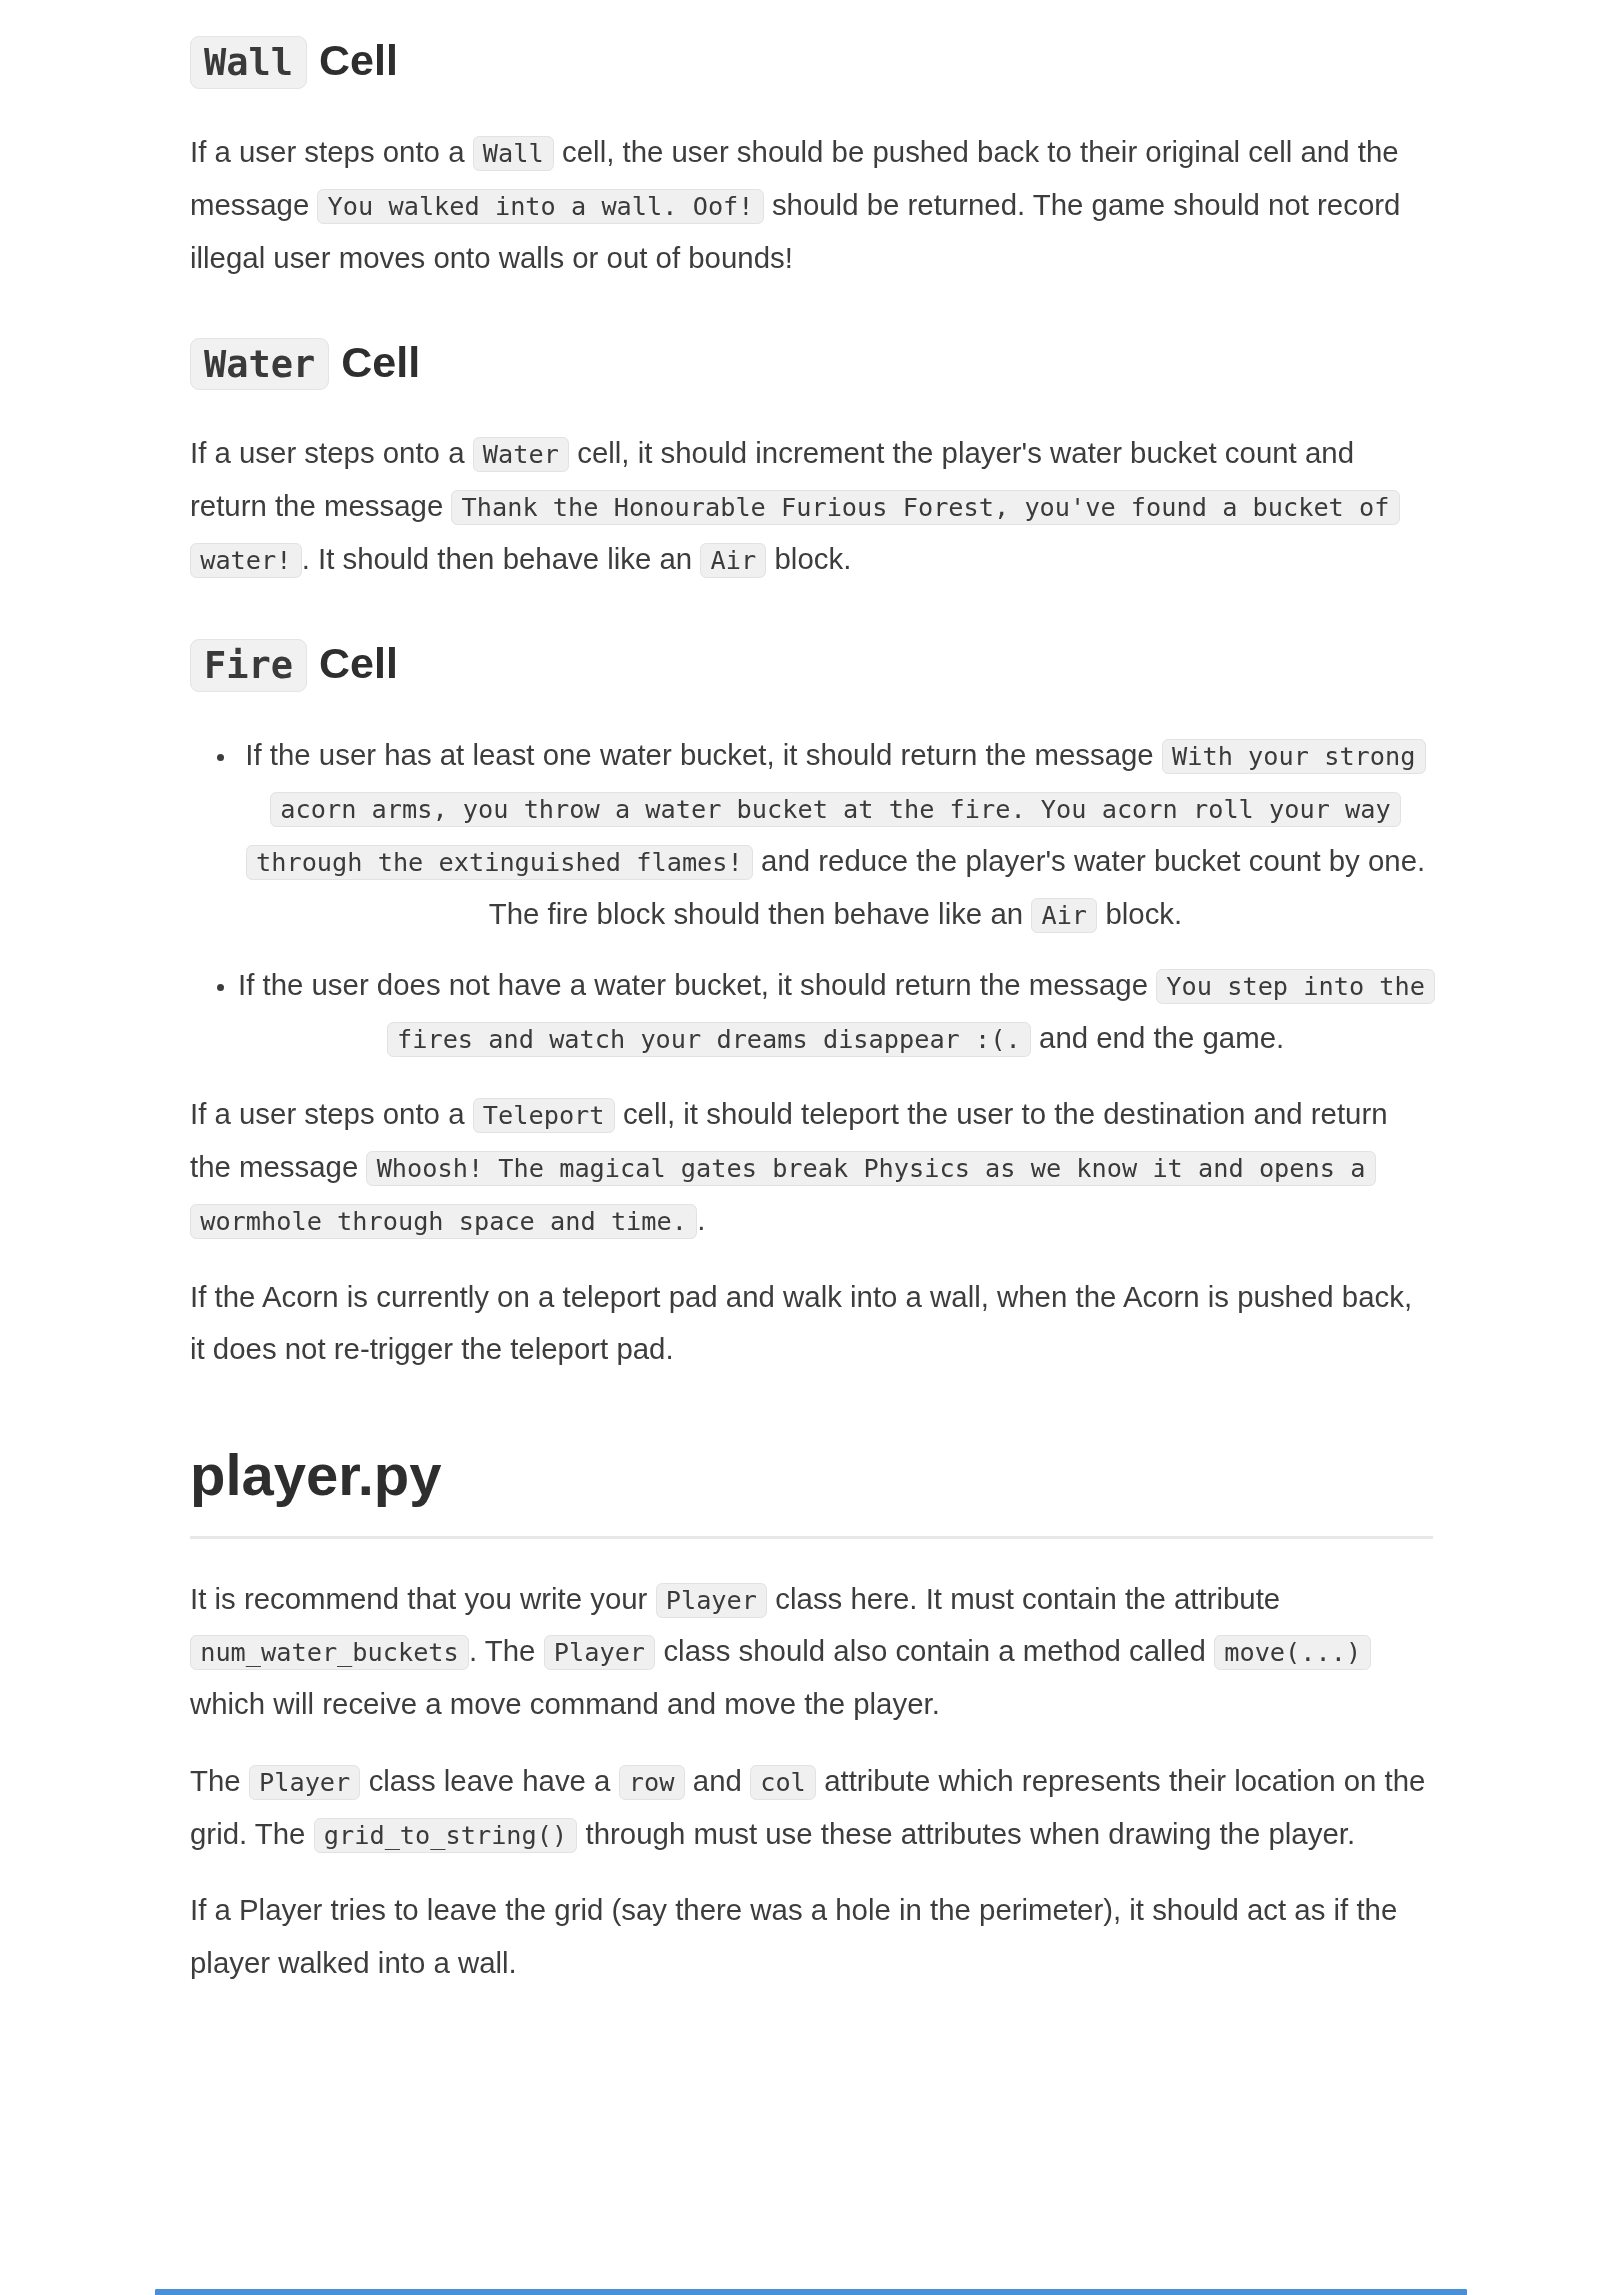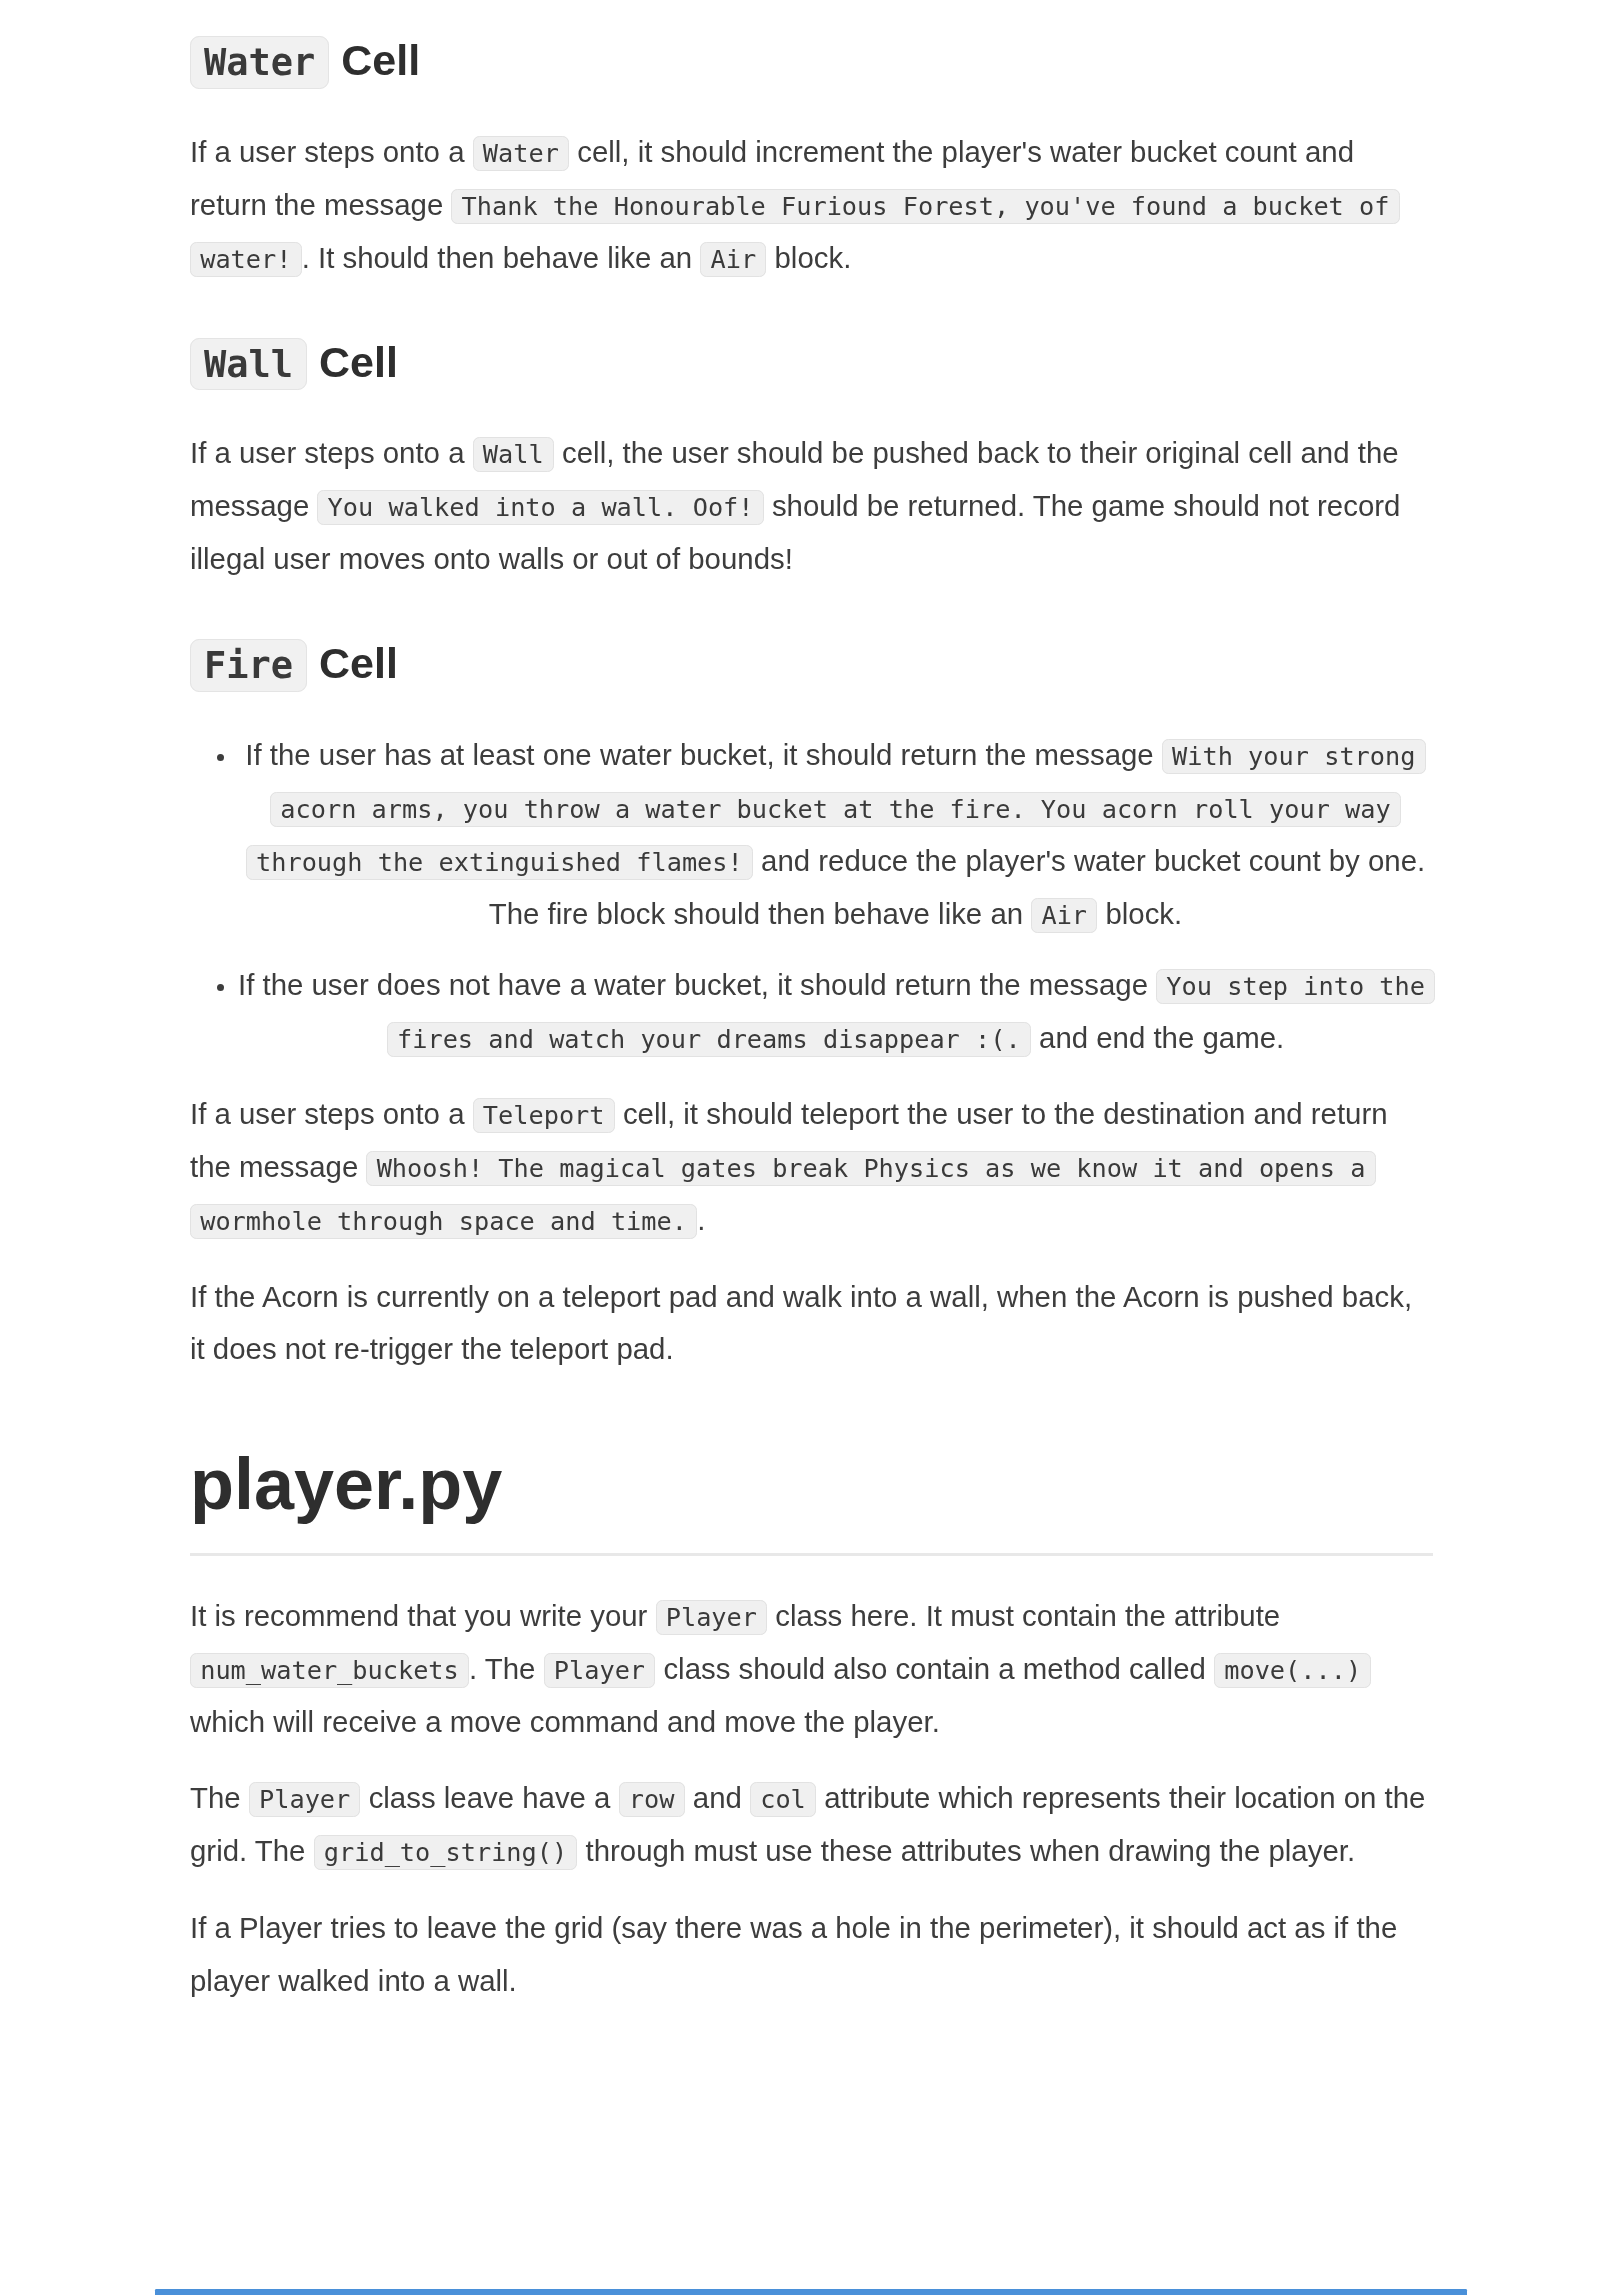--- a/index.html
+++ b/index.html
@@ -23,21 +23,21 @@
   h1, h2 {
     color: #2e2e2e;
     font-weight: bold;
     line-height: 1.25;
   }
   h2 {
     font-size: 43px;
     margin: 51px 0 38px 0;
   }
   h1 {
-    font-size: 72px;
+    font-size: 58px;
     margin: 63px 0 23.6px 0;
   }
   section > h1:first-child, section > h2:first-child { }
   .content > section:first-child > h2 { margin-top: 0; }
   p {
     margin: 23.6px 0;
   }
   ul {
     margin: 23.6px 0;
     padding-left: 48px;
@@ -81,27 +81,27 @@
     height: 6.5px;
     border-radius: 1.3px 1.3px 0 0;
   }
 </style>
 </head>
 <body>
 
 <main class="content">
 
   <section>
-    <h2><code class="chip">Water</code><span> Cell</span></h2>
-    <p><span>If a user steps onto a </span><code class="chip">Water</code><span> cell, it should increment the player's water bucket count and return the message </span><code class="chip">Thank the Honourable Furious Forest, you've found a bucket of water!</code><span>. It should then behave like an </span><code class="chip">Air</code><span> block.</span></p>
+    <h2><code class="chip">Wall</code><span> Cell</span></h2>
+    <p><span>If a user steps onto a </span><code class="chip">Wall</code><span> cell, the user should be pushed back to their original cell and the message </span><code class="chip">You walked into a wall. Oof!</code><span> should be returned. The game should not record illegal user moves onto walls or out of bounds!</span></p>
   </section>
 
   <section>
-    <h2><code class="chip">Wall</code><span> Cell</span></h2>
-    <p><span>If a user steps onto a </span><code class="chip">Wall</code><span> cell, the user should be pushed back to their original cell and the message </span><code class="chip">You walked into a wall. Oof!</code><span> should be returned. The game should not record illegal user moves onto walls or out of bounds!</span></p>
+    <h2><code class="chip">Water</code><span> Cell</span></h2>
+    <p><span>If a user steps onto a </span><code class="chip">Water</code><span> cell, it should increment the player's water bucket count and return the message </span><code class="chip">Thank the Honourable Furious Forest, you've found a bucket of water!</code><span>. It should then behave like an </span><code class="chip">Air</code><span> block.</span></p>
   </section>
 
   <section>
     <h2><code class="chip">Fire</code><span> Cell</span></h2>
     <ul>
       <li><span>If the user has at least one water bucket, it should return the message </span><code class="chip">With your strong acorn arms, you throw a water bucket at the fire. You acorn roll your way through the extinguished flames!</code><span> and reduce the player's water bucket count by one. The fire block should then behave like an </span><code class="chip">Air</code><span> block.</span></li>
       <li><span>If the user does not have a water bucket, it should return the message </span><code class="chip">You step into the fires and watch your dreams disappear :(.</code><span> and end the game.</span></li>
     </ul>
   </section>
 

